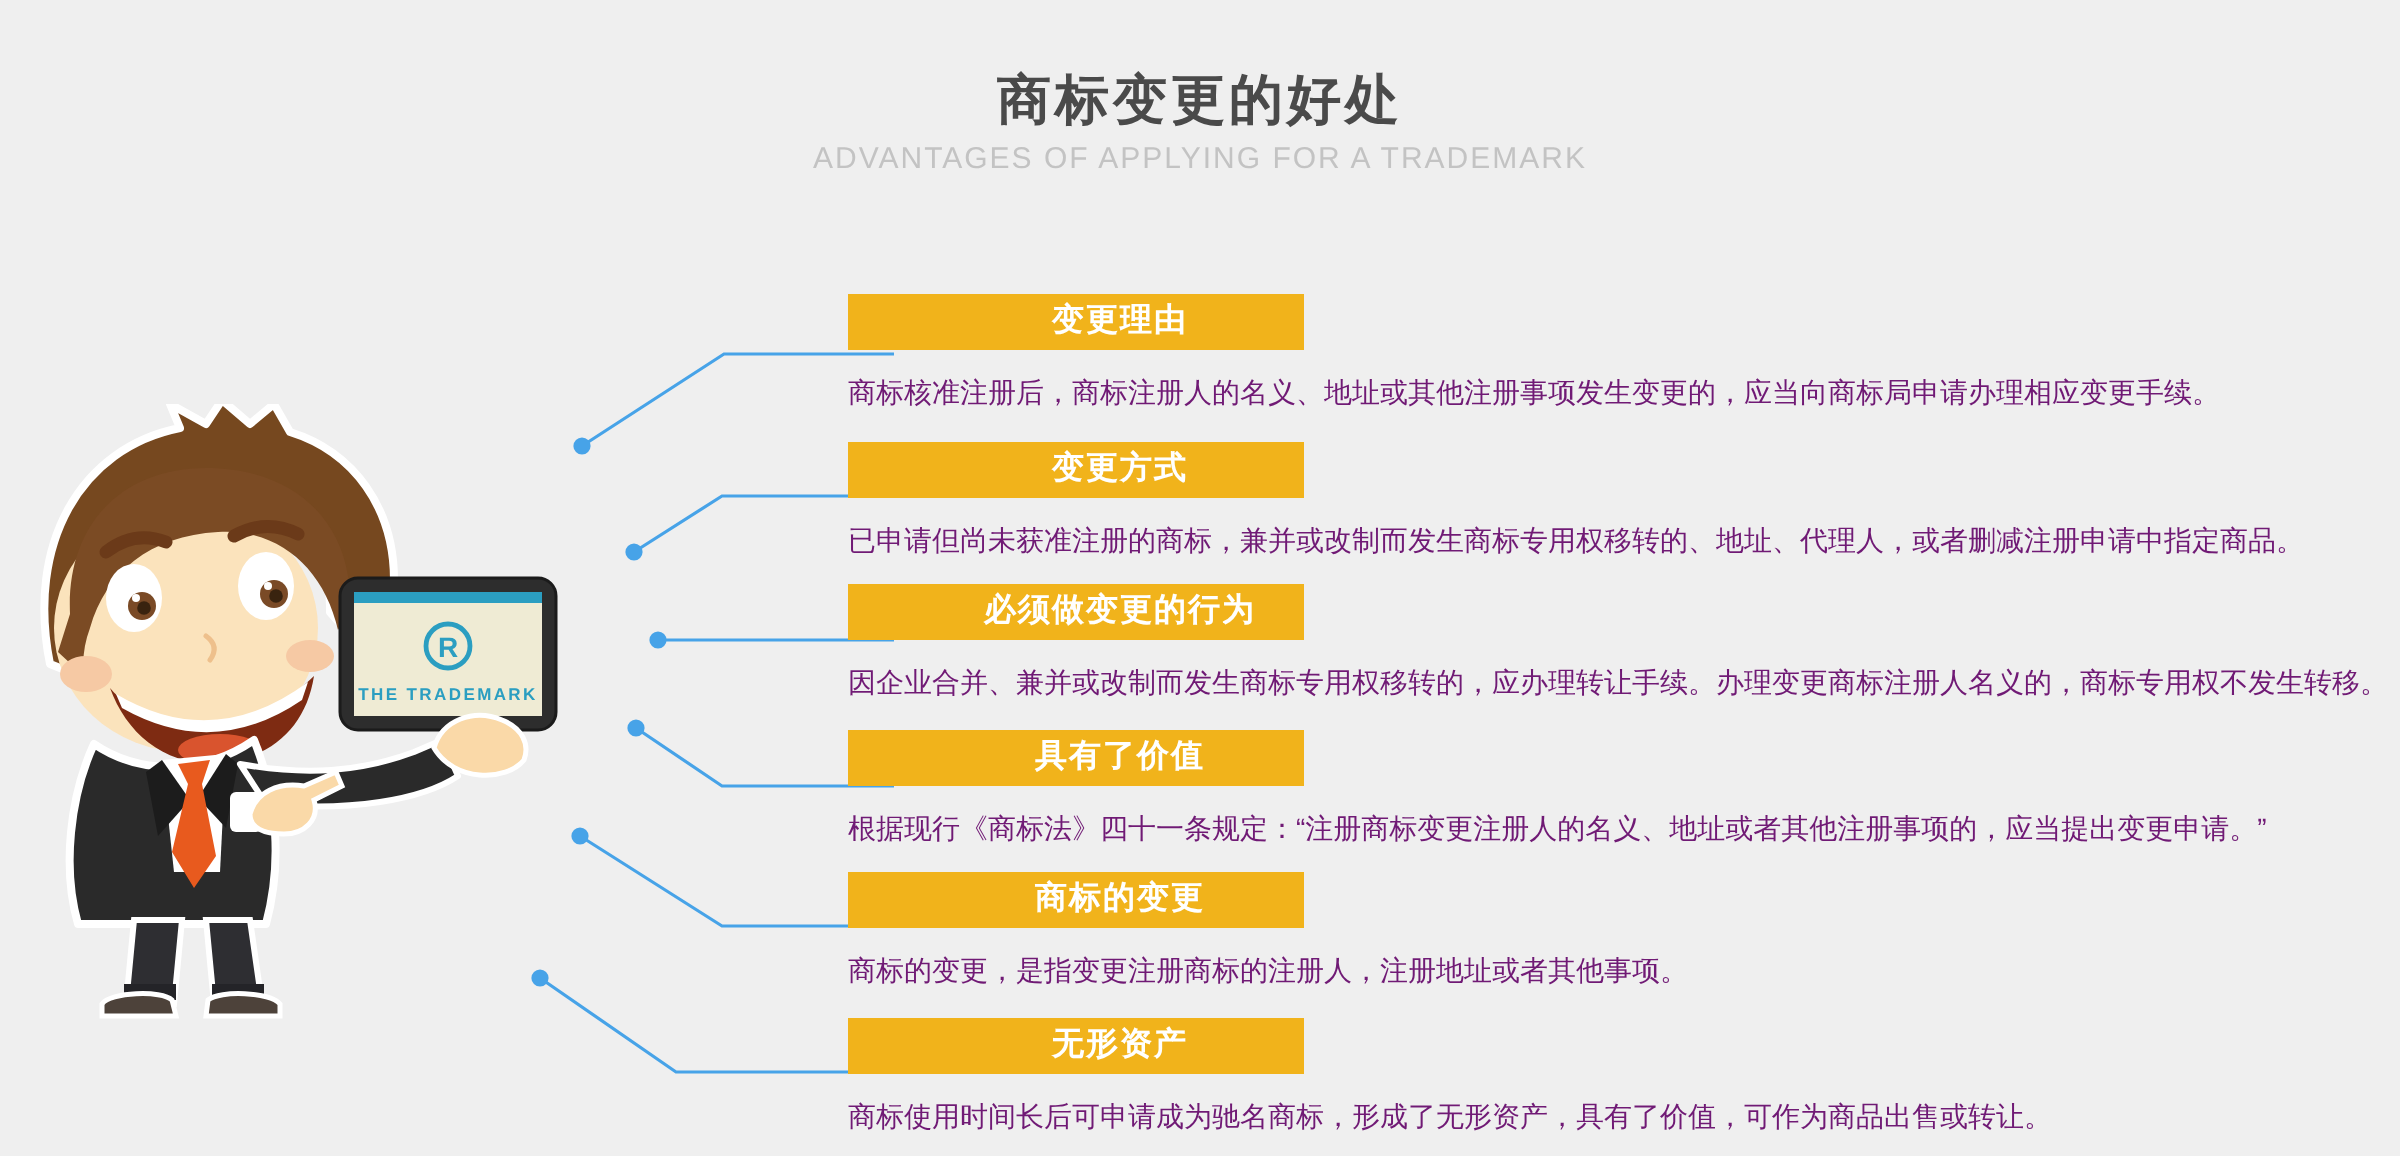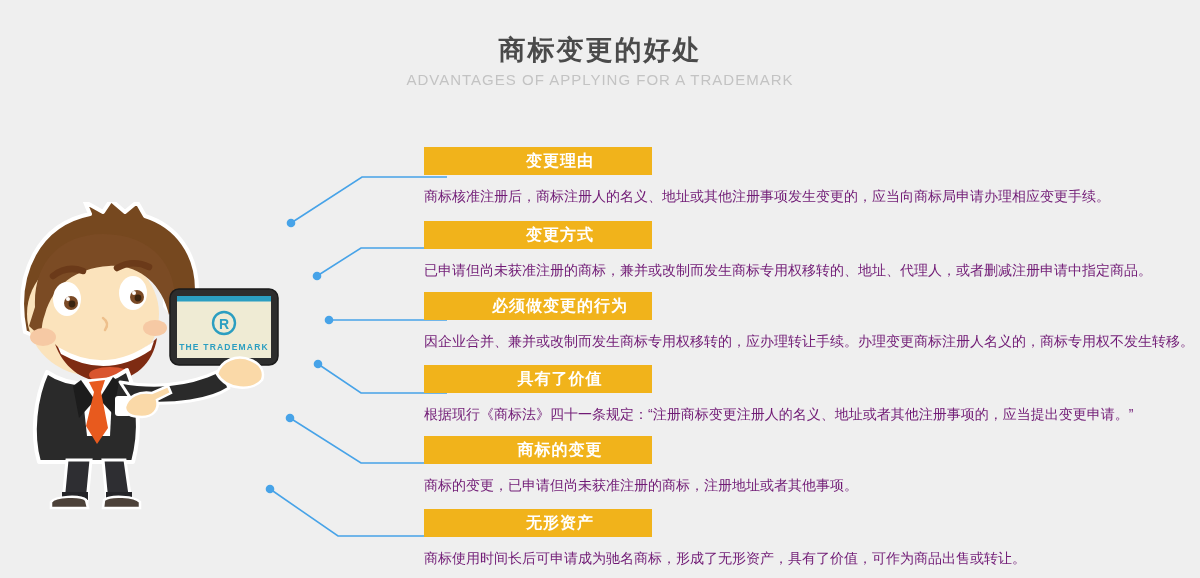--- a/index.html
+++ b/index.html
@@ -126,20 +126,20 @@
       <div class="section" style="top: 276px;">
         <div class="sec-btn">必须做变更的行为</div>
         <div class="sec-desc">因企业合并、兼并或改制而发生商标专用权移转的，应办理转让手续。办理变更商标注册人名义的，商标专用权不发生转移。</div>
       </div>
       <div class="section" style="top: 349px;">
         <div class="sec-btn">具有了价值</div>
         <div class="sec-desc">根据现行《商标法》四十一条规定：“注册商标变更注册人的名义、地址或者其他注册事项的，应当提出变更申请。”</div>
       </div>
       <div class="section" style="top: 420px;">
         <div class="sec-btn">商标的变更</div>
-        <div class="sec-desc">商标的变更，已申请但尚未获准注册的商标，注册地址或者其他事项。</div>
+        <div class="sec-desc">商标的变更，是指变更注册商标的注册人，注册地址或者其他事项。</div>
       </div>
       <div class="section" style="top: 493px;">
         <div class="sec-btn">无形资产</div>
         <div class="sec-desc">商标使用时间长后可申请成为驰名商标，形成了无形资产，具有了价值，可作为商品出售或转让。</div>
       </div>
     </div>
 </div>
 
 </body></html>

